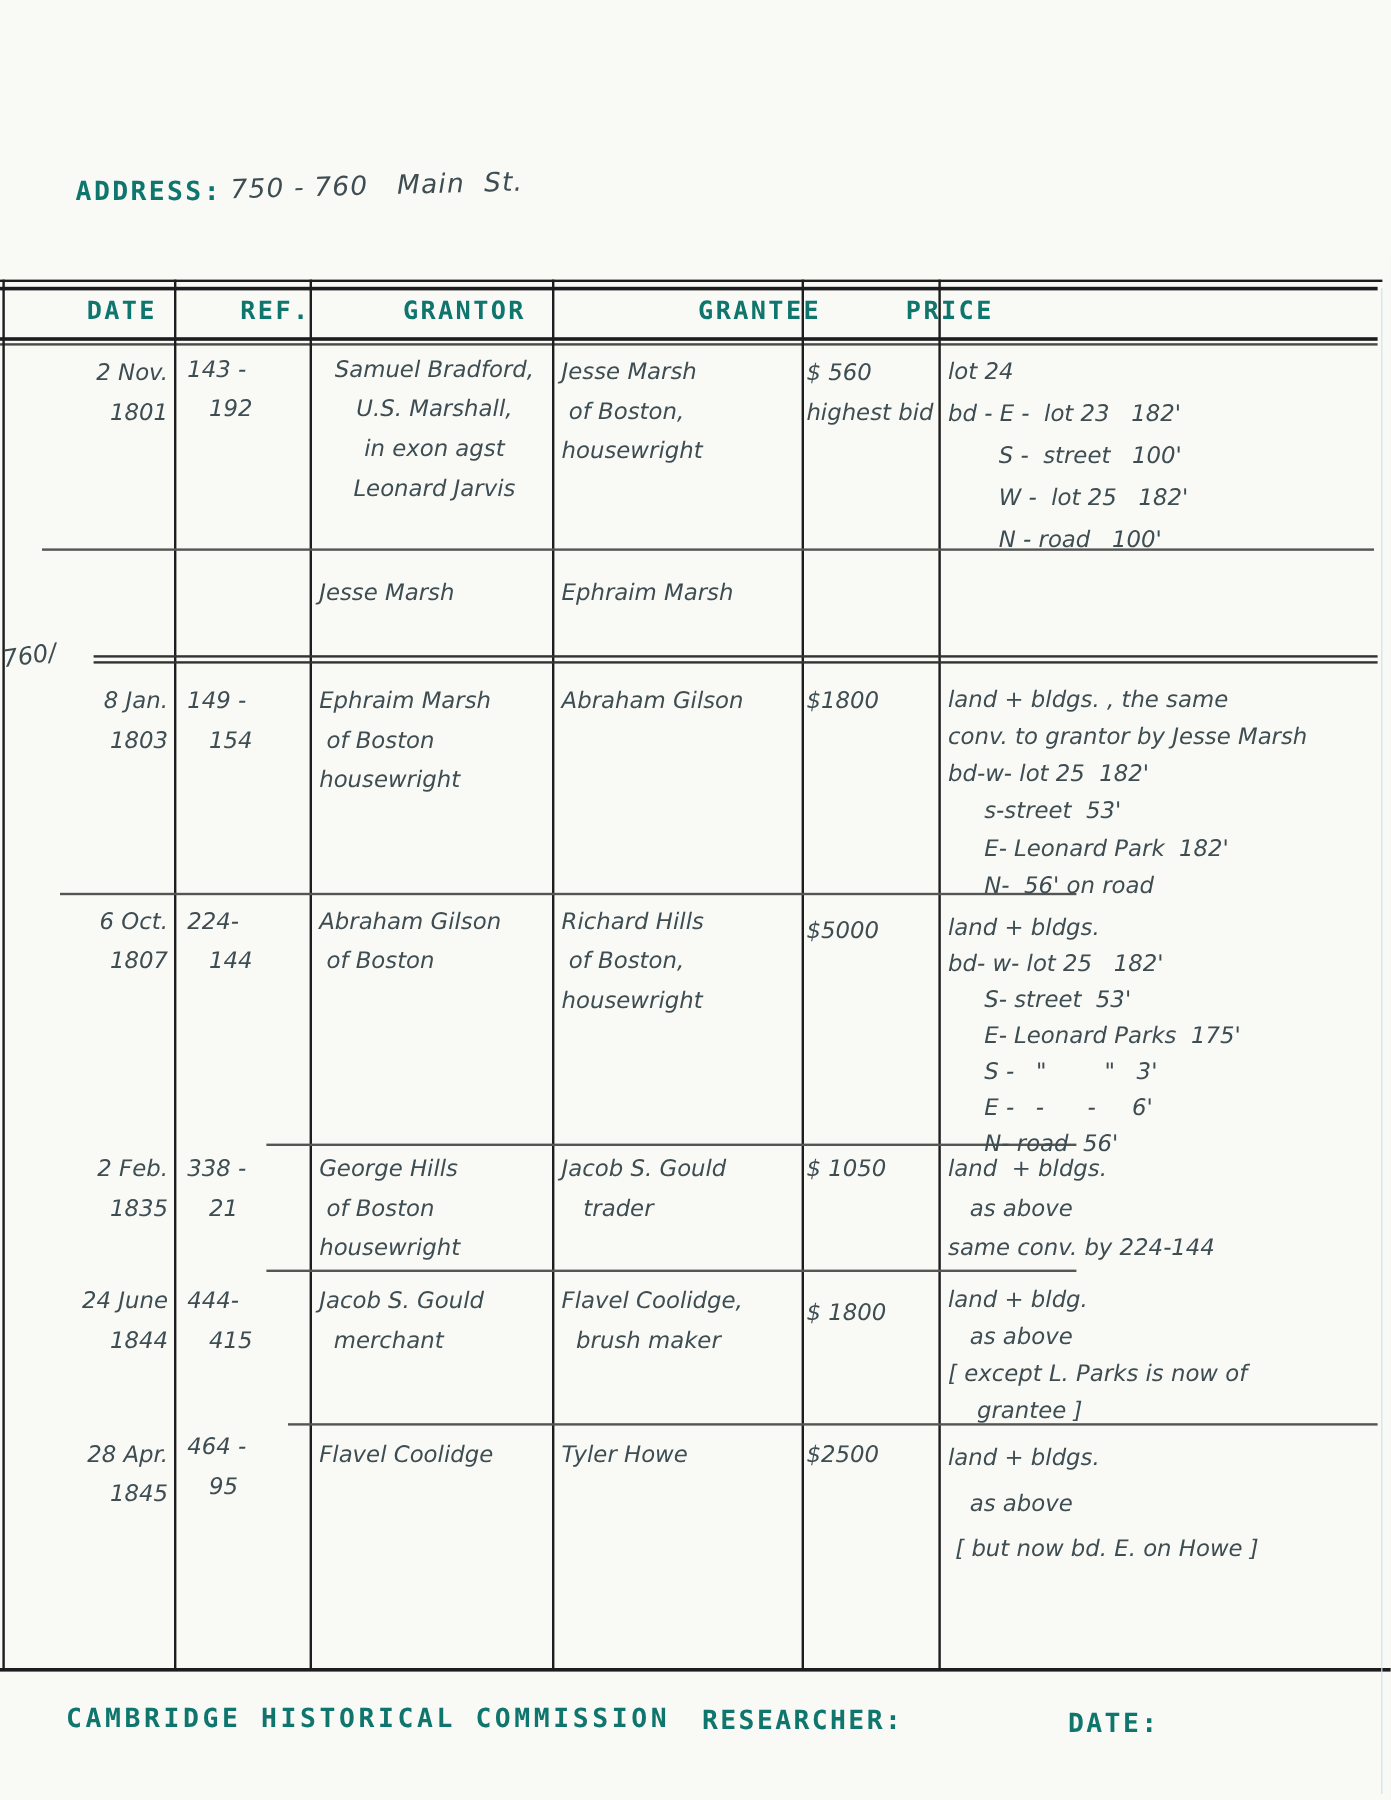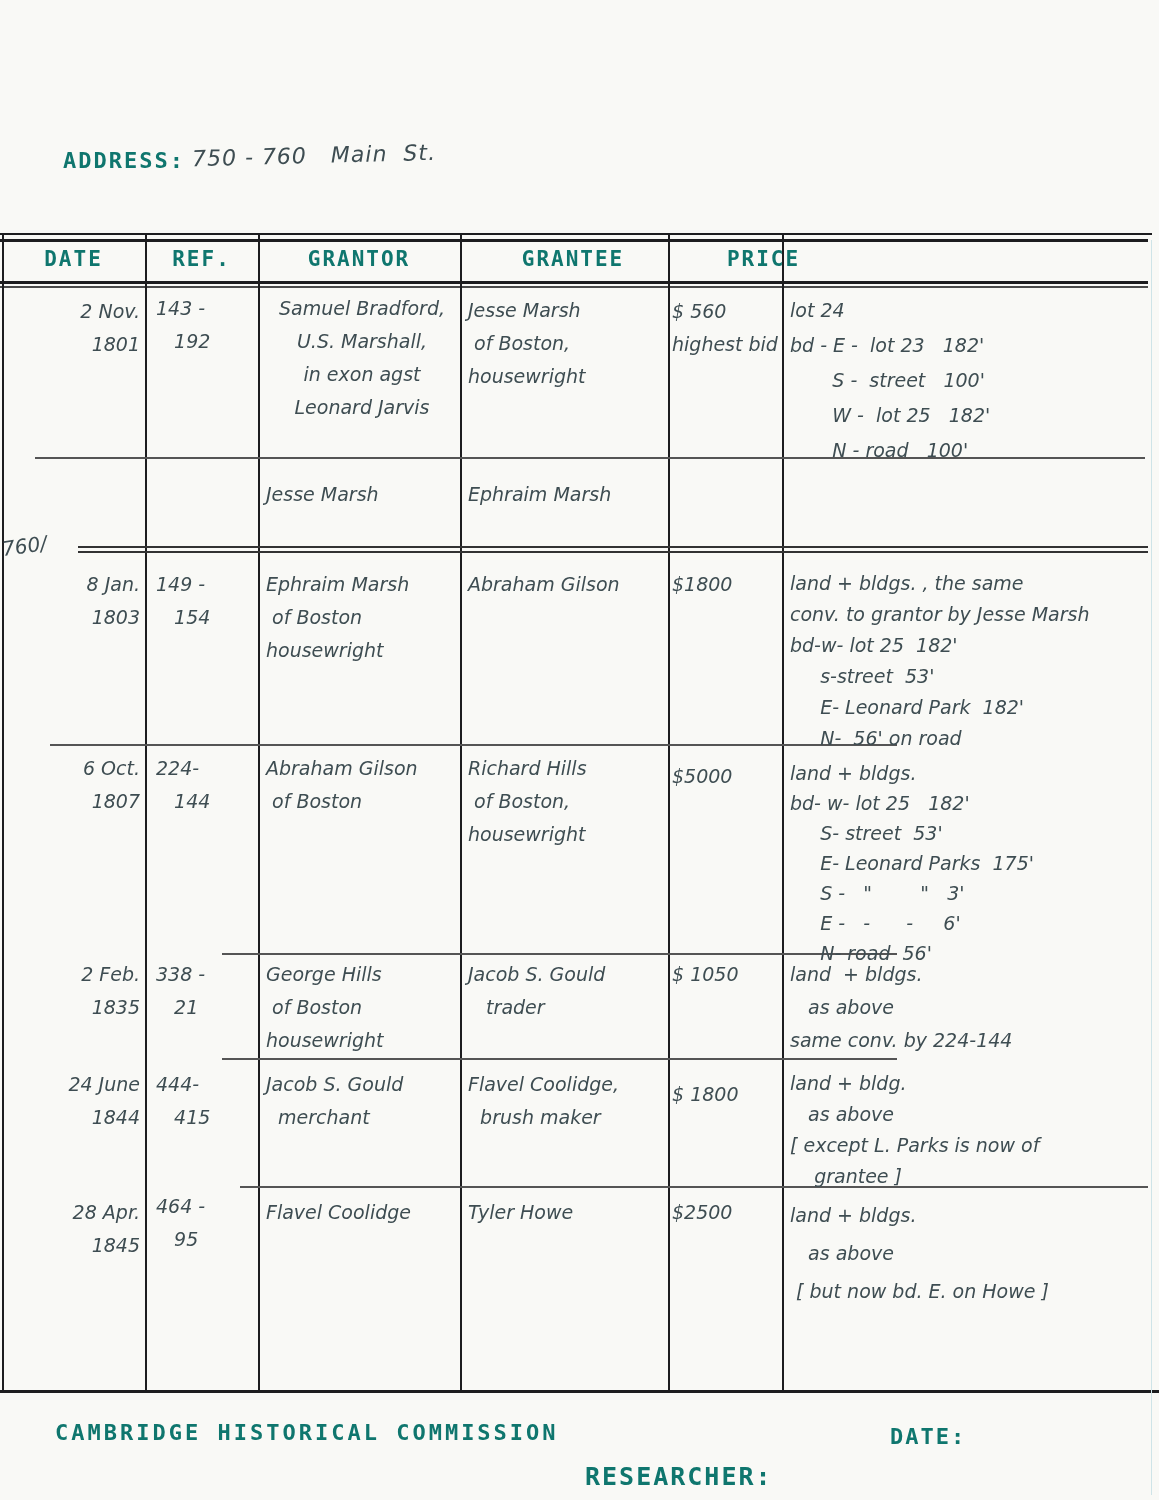--- a/index.html
+++ b/index.html
@@ -36,21 +36,21 @@
   .c-date{left:8px;width:132px;text-align:right;}
   .c-ref{left:156px;width:98px;}
   .c-grantor{left:266px;width:192px;}
   .c-grantee{left:468px;width:196px;}
   .c-price{left:672px;width:108px;}
   .c-desc{left:790px;width:358px;}
   .row{position:absolute;left:0;width:1159px;height:0;overflow:visible;}
   .vl{position:absolute;width:2px;background:#1d1d1f;}
   .hl{position:absolute;background:#1d1d1f;}
   .sep{position:absolute;height:2px;background:#555;}
-  .hdr{position:absolute;top:247px;font-size:21px;text-align:center;}
+  .hdr{position:absolute;top:247px;font-size:21px;text-align:center;margin-left:28px;}
   .faint-blue{position:absolute;background:#cfe4e8;}
   .margin-note{
     position:absolute;left:2px;top:534px;
     font-size:20px;transform:rotate(-8deg);
   }
   .addr-value{
     position:absolute;left:192px;top:143px;
     font-size:22px;transform:rotate(-1.5deg);letter-spacing:1px;
   }
 </style>
@@ -73,21 +73,21 @@
   <div class="vl" style="left:258px;top:233px;height:1159px;"></div>
   <div class="vl" style="left:460px;top:233px;height:1159px;"></div>
   <div class="vl" style="left:668px;top:233px;height:1159px;"></div>
   <div class="vl" style="left:782px;top:233px;height:1159px;"></div>
 
   <div class="faint-blue" style="left:1151px;top:240px;width:1px;height:1255px;"></div>
 
   <div class="tw hdr" style="left:2px;width:143px;">DATE</div>
   <div class="tw hdr" style="left:145px;width:113px;">REF.</div>
   <div class="tw hdr" style="left:258px;width:202px;">GRANTOR</div>
-  <div class="tw hdr" style="left:452px;width:242px;">GRANTEE</div>
+  <div class="tw hdr" style="left:484px;width:242px;">GRANTEE</div>
   <div class="tw hdr" style="left:668px;width:103px;padding-left:44px;">PRICE</div>
 
   <div class="sep" style="left:35px;top:457px;width:1110px;"></div>
   <div class="sep" style="left:78px;top:546px;width:1070px;background:#333;"></div>
   <div class="sep" style="left:78px;top:551px;width:1070px;background:#333;"></div>
   <div class="sep" style="left:50px;top:744px;width:847px;"></div>
   <div class="sep" style="left:222px;top:953px;width:675px;"></div>
   <div class="sep" style="left:222px;top:1058px;width:675px;"></div>
   <div class="sep" style="left:240px;top:1186px;width:908px;"></div>
 
@@ -196,16 +196,16 @@
    95</div>
     <div class="cell c-grantor hw">Flavel Coolidge</div>
     <div class="cell c-grantee hw">Tyler Howe</div>
     <div class="cell c-price hw">$2500</div>
     <div class="cell c-desc hw" style="line-height:38px;">land + bldgs.
    as above
  [ but now bd. E. on Howe ]</div>
   </div>
 
   <span class="tw" style="left:55px;top:1420px;font-size:22px;letter-spacing:3px;text-align:center;">CAMBRIDGE HISTORICAL COMMISSION</span>
-  <span class="tw" style="left:585px;top:1422px;font-size:25px;margin-top:40px;">RESEARCHER:</span>
+  <span class="tw" style="left:585px;top:1422px;font-size:22px;">RESEARCHER:</span>
   <span class="tw" style="left:890px;top:1424px;font-size:22px;">DATE:</span>
 
 </div>
 
 </body></html>

